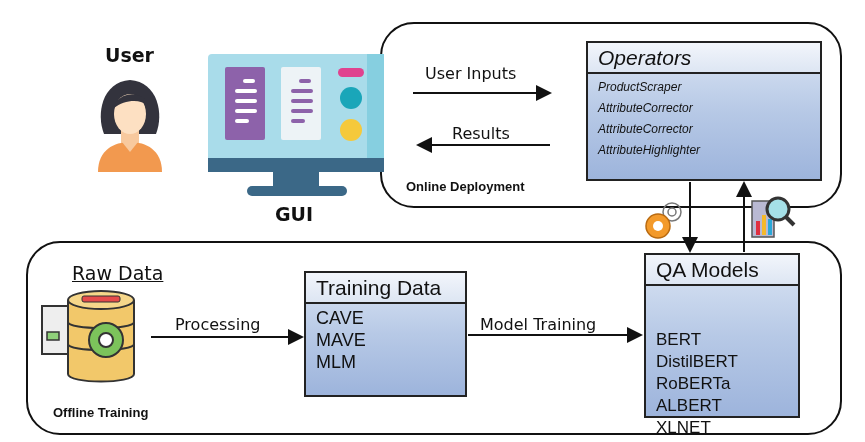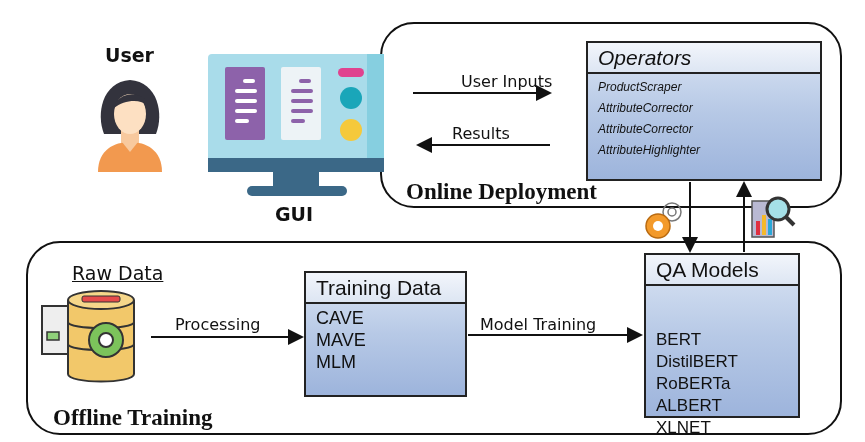--- a/index.html
+++ b/index.html
@@ -1,19 +1,19 @@
 <!DOCTYPE html>
 <html><head>
 <meta charset="utf-8">
 <style>
   html,body{margin:0;padding:0;background:#fff;}
   body{width:865px;height:442px;position:relative;overflow:hidden;font-family:"Liberation Sans",sans-serif;color:#111;}
   .abs{position:absolute;}
   .region{position:absolute;border:2px solid #111;border-radius:34px;background:transparent;}
-  .region-label{position:absolute;font-family:Liberation Serif, serif;font-weight:bold;font-size:23px;color:#111;}
+  .region-label{position:absolute;font-family:Liberation Sans, sans-serif;font-weight:bold;font-size:13px;color:#111;}
   .box{position:absolute;border:2px solid #222;background:linear-gradient(180deg,#dbe5f4 0%,#b7c9e6 50%,#9db4dc 100%);box-sizing:border-box;}
   .box-head{background:linear-gradient(180deg,#f2f5fb,#dde6f3);border-bottom:2px solid #222;font-size:21px;padding:2px 10px 1px 10px;line-height:26px;}
   .box-items{padding:3px 10px;font-size:12px;line-height:21px;}
   .edge-label{position:absolute;font-family:"DejaVu Sans",sans-serif;font-size:16px;color:#111;}
   .icon-label{position:absolute;font-family:"DejaVu Sans",sans-serif;font-weight:bold;font-size:19px;}
   .raw-label{position:absolute;font-family:"DejaVu Sans",sans-serif;font-size:19px;}
   svg.arrows{position:absolute;left:0;top:0;}
 </style>
 </head>
 <body>
@@ -55,21 +55,21 @@
       <rect x="84" y="47" width="22" height="4" rx="2"></rect>
       <rect x="84" y="57" width="22" height="4" rx="2"></rect>
       <rect x="84" y="67" width="14" height="4" rx="2"></rect>
     </g>
   <rect x="131" y="16" width="26" height="9" rx="4.5" fill="#e0438f"></rect>
   <circle cx="144" cy="46" r="11" fill="#1aa6b9"></circle>
   <circle cx="144" cy="78" r="11" fill="#f5c93b"></circle>
 </svg>
 <div class="icon-label" style="left:275px;top:203px;">GUI</div>
 
-<div class="edge-label" style="left:425px;top:72px;margin-left:36px;">User Inputs</div>
+<div class="edge-label" style="left:425px;top:64px;">User Inputs</div>
 <div class="edge-label" style="left:452px;top:124px;">Results</div>
 <div class="edge-label" style="left:175px;top:315px;">Processing</div>
 <div class="edge-label" style="left:480px;top:315px;">Model Training</div>
 
 <div class="box" style="left:586px;top:41px;width:236px;height:140px;font-style:italic;">
   <div class="box-head">Operators</div>
   <div class="box-items">
     <div>ProductScraper</div>
     <div>AttributeCorrector</div>
     <div>AttributeCorrector</div>

